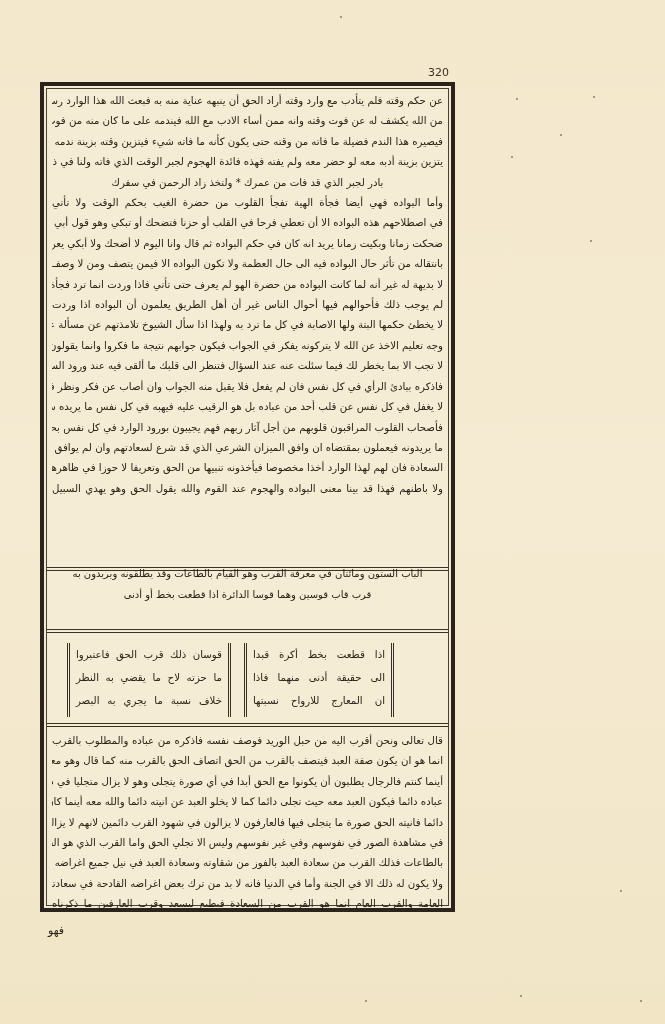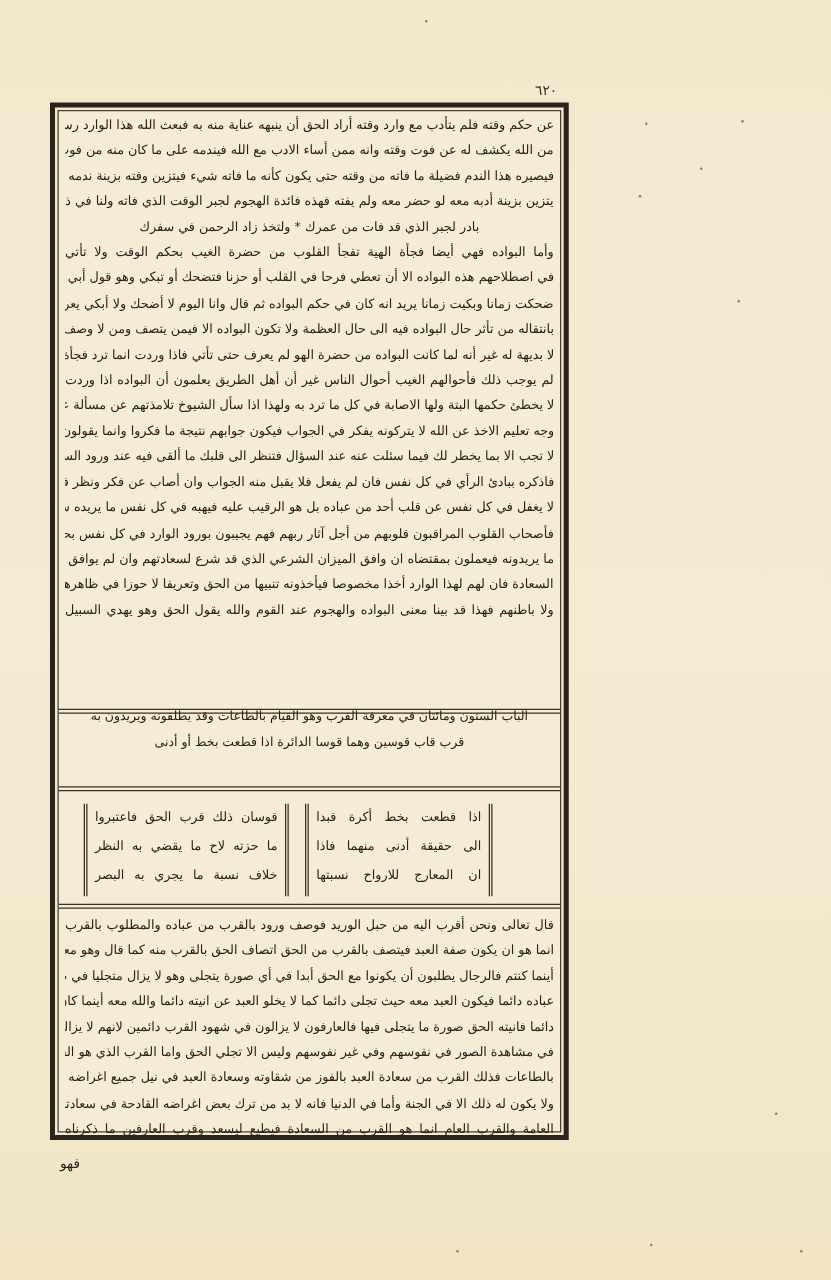--- a/index.html
+++ b/index.html
@@ -145,37 +145,37 @@
 <div class="speck" style="left:593px;top:96px;"></div>
 <div class="speck" style="left:560px;top:134px;"></div>
 <div class="speck" style="left:516px;top:98px;"></div>
 <div class="speck" style="left:511px;top:156px;"></div>
 <div class="speck" style="left:590px;top:240px;"></div>
 <div class="speck" style="left:620px;top:890px;"></div>
 <div class="speck" style="left:365px;top:1000px;"></div>
 <div class="speck" style="left:520px;top:995px;"></div>
 <div class="speck" style="left:640px;top:1000px;"></div>
 
-<div class="page-number">٦٢٠</div>
+<div class="page-number">320</div>
 
 <div class="frame">
   <div class="frame-inner">
 
     <div class="section-a prose">
       <span class="line">عن حكم وقته فلم يتأدب مع وارد وقته أراد الحق أن ينبهه عناية منه به فبعث الله هذا الوارد رسولا</span>
       <span class="line">من الله يكشف له عن فوت وقته وانه ممن أساء الادب مع الله فيندمه على ما كان منه من فوت الوقت</span>
       <span class="line">فيصيره هذا الندم فضيلة ما فاته من وقته حتى يكون كأنه ما فاته شيء فيتزين وقته بزينة ندمه كما كان</span>
       <span class="line">يتزين بزينة أدبه معه لو حضر معه ولم يفته فهذه فائدة الهجوم لجبر الوقت الذي فاته ولنا في ذلك</span>
       <span class="line center">بادر لجبر الذي قد فات من عمرك * ولتخذ زاد الرحمن في سفرك</span>
       <span class="line">وأما البواده فهي أيضا فجأة الهية تفجأ القلوب من حضرة الغيب بحكم الوقت ولا تأتي</span>
       <span class="line">في اصطلاحهم هذه البواده الا أن تعطي فرحا في القلب أو حزنا فتضحك أو تبكي وهو قول أبي يزيد</span>
       <span class="line">ضحكت زمانا وبكيت زمانا يريد انه كان في حكم البواده ثم قال وانا اليوم لا أضحك ولا أبكي يعرف</span>
       <span class="line">بانتقاله من تأثر حال البواده فيه الى حال العظمة ولا تكون البواده الا فيمن يتصف ومن لا وصف له</span>
       <span class="line">لا بديهة له غير أنه لما كانت البواده من حضرة الهو لم يعرف حتى تأتي فاذا وردت انما ترد فجأة وبغتة</span>
-      <span class="line">لم يوجب ذلك فأحوالهم الغيب أحوال الناس غير أن أهل الطريق يعلمون أن البواده اذا وردت</span>
+      <span class="line">لم يوجب ذلك فأحوالهم فيها أحوال الناس غير أن أهل الطريق يعلمون أن البواده اذا وردت</span>
       <span class="line">لا يخطئ حكمها البتة ولها الاصابة في كل ما ترد به ولهذا اذا سأل الشيوخ تلامذتهم عن مسألة على</span>
       <span class="line">وجه تعليم الاخذ عن الله لا يتركونه يفكر في الجواب فيكون جوابهم نتيجة ما فكروا وانما يقولون له</span>
       <span class="line">لا تجب الا بما يخطر لك فيما سئلت عنه عند السؤال فتنظر الى قلبك ما ألقى فيه عند ورود السؤال</span>
       <span class="line">فاذكره ببادئ الرأي في كل نفس فان لم يفعل فلا يقبل منه الجواب وان أصاب عن فكر ونظر فان الله</span>
       <span class="line">لا يغفل في كل نفس عن قلب أحد من عباده بل هو الرقيب عليه فيهبه في كل نفس ما يريده سبحانه</span>
       <span class="line">فأصحاب القلوب المراقبون قلوبهم من أجل آثار ربهم فهم يجيبون بورود الوارد في كل نفس بحسب</span>
       <span class="line">ما يريدونه فيعملون بمقتضاه ان وافق الميزان الشرعي الذي قد شرع لسعادتهم وان لم يوافق طريق</span>
       <span class="line">السعادة فان لهم لهذا الوارد أخذا مخصوصا فيأخذونه تنبيها من الحق وتعريفا لا حوزا في ظاهرهم</span>
       <span class="line">ولا باطنهم فهذا قد بينا معنى البواده والهجوم عند القوم والله يقول الحق وهو يهدي السبيل</span>
     </div>
@@ -198,21 +198,21 @@
       <div class="verse-col left">
         <span class="vline">قوسان ذلك قرب الحق فاعتبروا</span>
         <span class="vline">ما حزته لاح ما يقضي به النظر</span>
         <span class="vline">خلاف نسبة ما يجري به البصر</span>
       </div>
     </div>
 
     <div class="sep" style="top:632px;"></div>
 
     <div class="section-b prose">
-      <span class="line">قال تعالى ونحن أقرب اليه من حبل الوريد فوصف ورود بالقرب من عباده والمطلوب بالقرب</span>
+      <span class="line">قال تعالى ونحن أقرب اليه من حبل الوريد فوصف نفسه فاذكره من عباده والمطلوب بالقرب</span>
       <span class="line">انما هو ان يكون صفة العبد فيتصف بالقرب من الحق اتصاف الحق بالقرب منه كما قال وهو معكم</span>
       <span class="line">أينما كنتم فالرجال يطلبون أن يكونوا مع الحق أبدا في أي صورة يتجلى وهو لا يزال متجليا في صور</span>
       <span class="line">عباده دائما فيكون العبد معه حيث تجلى دائما كما لا يخلو العبد عن انيته دائما والله معه أينما كان</span>
       <span class="line">دائما فانيته الحق صورة ما يتجلى فيها فالعارفون لا يزالون في شهود القرب دائمين لانهم لا يزالون</span>
       <span class="line">في مشاهدة الصور في نفوسهم وفي غير نفوسهم وليس الا تجلي الحق واما القرب الذي هو القيام</span>
       <span class="line">بالطاعات فذلك القرب من سعادة العبد بالفوز من شقاوته وسعادة العبد في نيل جميع اغراضه كلها</span>
       <span class="line">ولا يكون له ذلك الا في الجنة وأما في الدنيا فانه لا بد من ترك بعض اغراضه القادحة في سعادته فقرب</span>
       <span class="line">العامة والقرب العام انما هو القرب من السعادة فيطيع ليسعد وقرب العارفين ما ذكرناه</span>
     </div>
 

